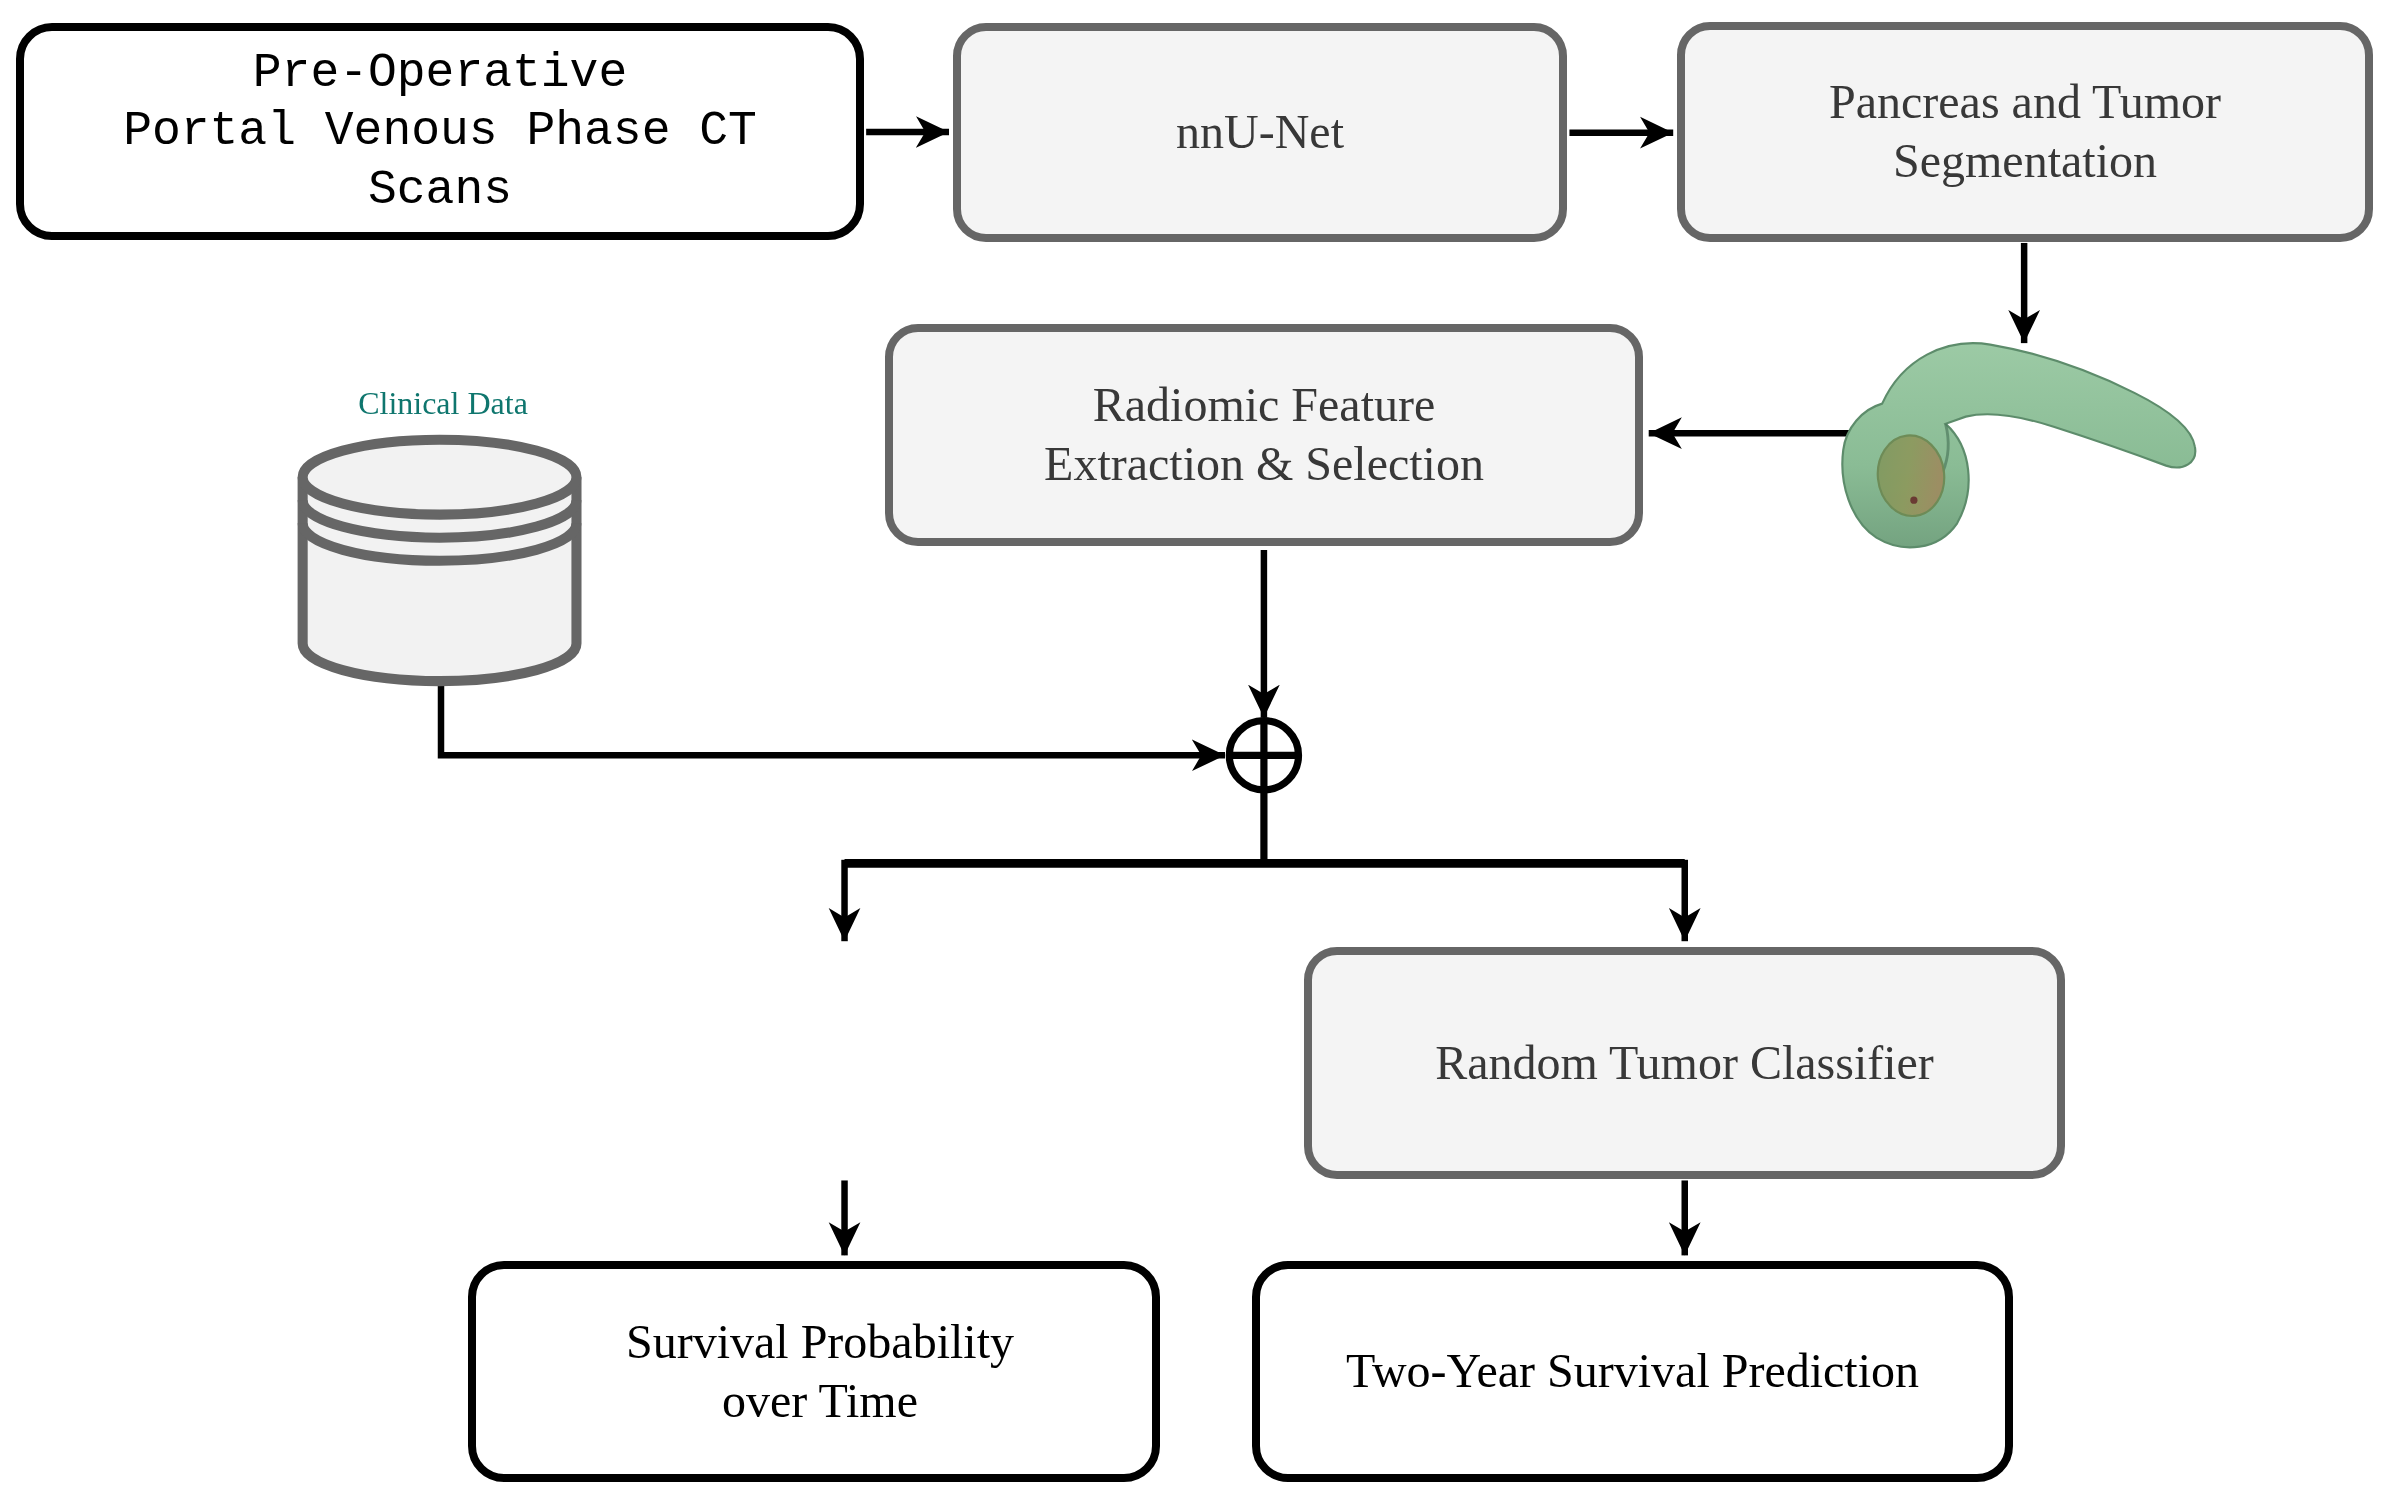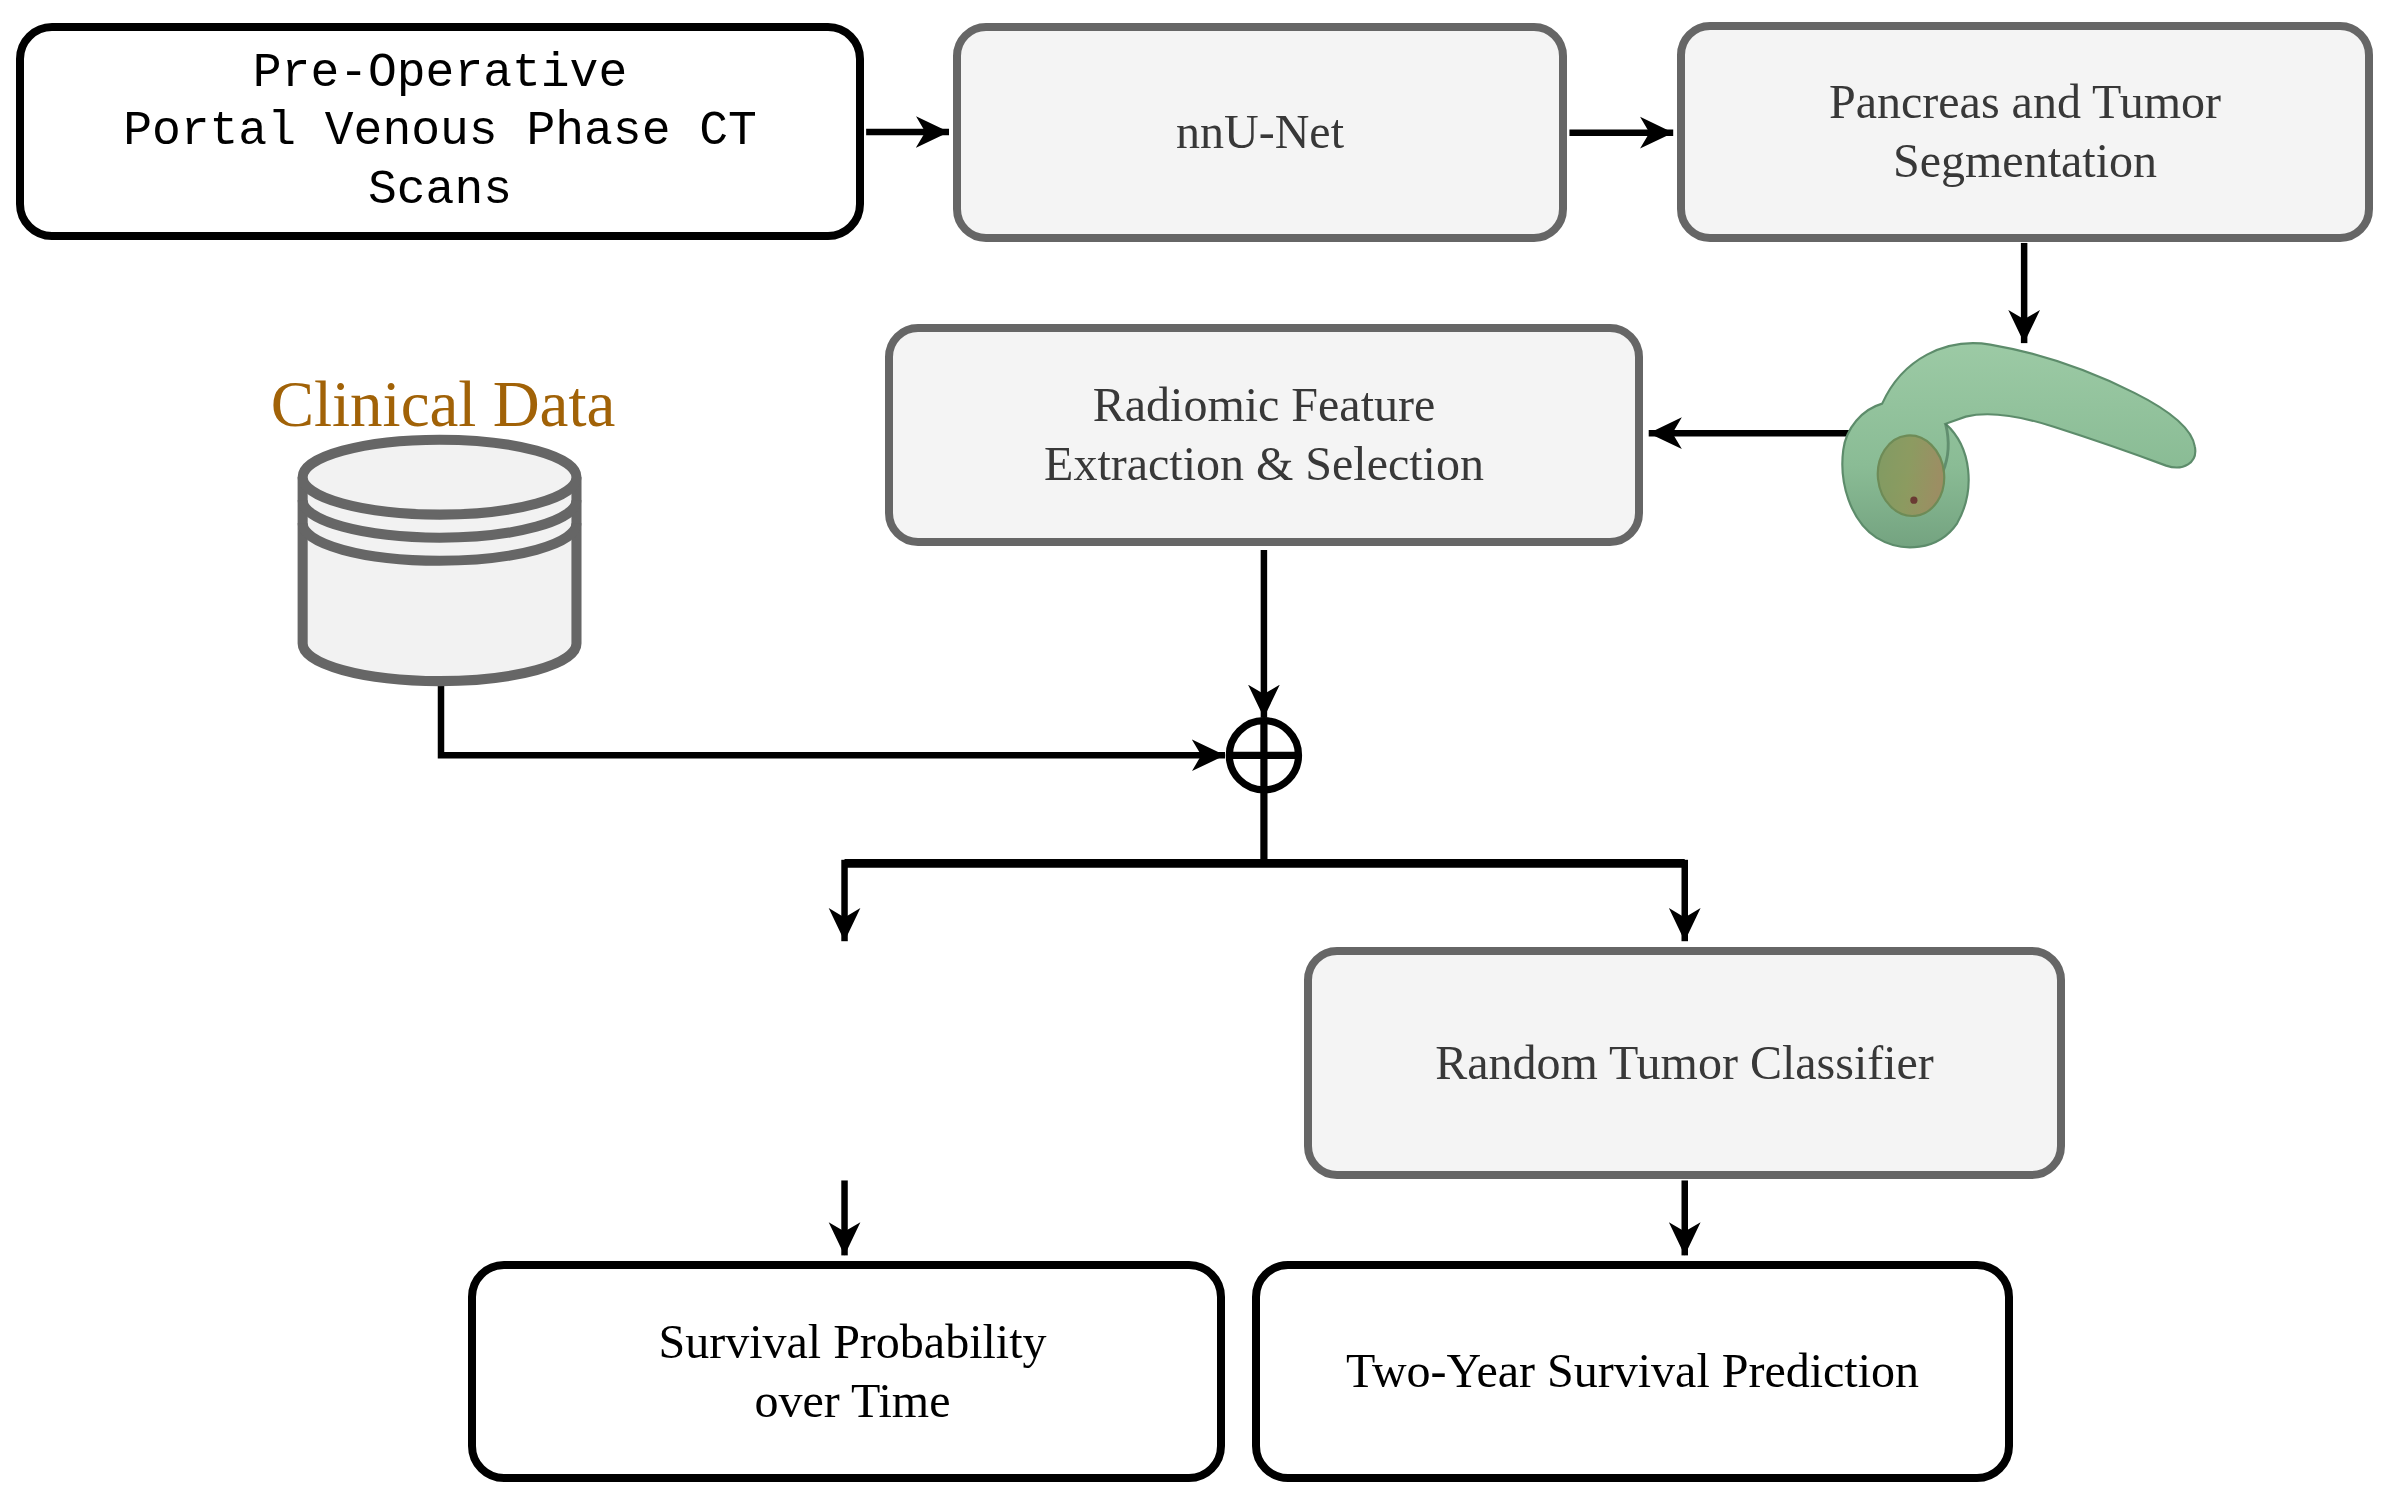--- a/index.html
+++ b/index.html
@@ -30,21 +30,21 @@
   }
   .io{
     background:#ffffff;
     border:8.6px solid #000000;
     border-radius:36px;
     color:#000000;
   }
   .floating-label{
     position:absolute;
     display:flex;align-items:center;justify-content:center;
-    font-size:65px;color:#a16207;text-align:center;
+    font-size:32px;color:#0f766e;text-align:center;
     line-height:1.2;
   }
   svg.wires{position:absolute;left:0;top:0;}
 </style>
 </head>
 <body>
 
 <div class="stage">
 
   <svg class="wires" width="2401" height="1507" viewBox="0 0 3332 2091">
@@ -134,21 +134,21 @@
 
   <div class="floating-label" style="left:223px;top:373px;width:440px;height:61px;">
     <span>Clinical Data</span>
   </div>
 
 
   <div class="node process" style="left:1304px;top:947px;width:761px;height:232px;">
     <span class="label">Random Tumor Classifier</span>
   </div>
 
-  <div class="node io" style="left:468px;top:1261px;width:757px;height:221px;padding-left:12px;">
+  <div class="node io" style="left:468px;top:1261px;width:692px;height:221px;padding-left:12px;">
     <span class="label">Survival Probability
 over Time</span>
   </div>
 
   <div class="node io" style="left:1252px;top:1261px;width:761px;height:221px;">
     <span class="label">Two-Year Survival Prediction</span>
   </div>
 
 </div>
 

